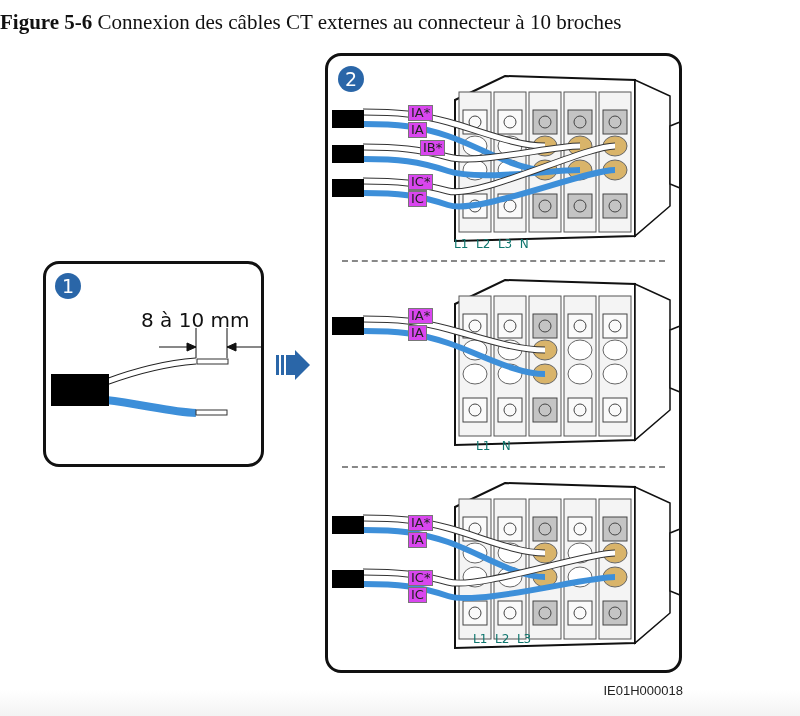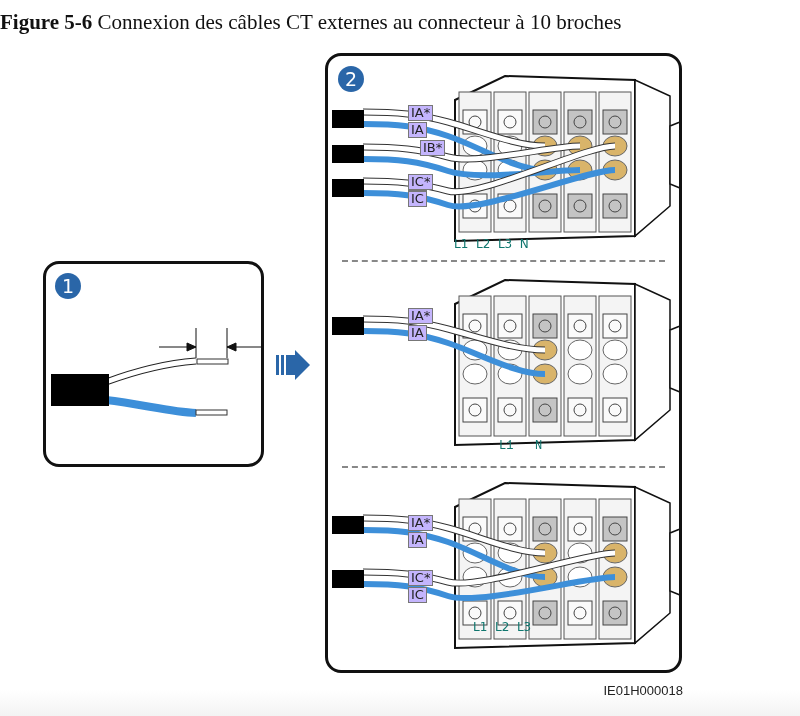--- a/index.html
+++ b/index.html
@@ -23,39 +23,40 @@
     position:absolute; width:26px; height:26px; border-radius:50%;
     background:#2a66a8; color:#fff; font-family:"DejaVu Sans", sans-serif;
     font-size:19px; line-height:26px; text-align:center;
   }
   .dim-label {
     position:absolute; font-family:"DejaVu Sans", sans-serif; font-size:20px; color:#111;
   }
   .term-lbl { position:absolute; font-family:"DejaVu Sans", sans-serif; font-size:12px; color:#0f766e; white-space:pre; }
   .wire-tag {
     position:absolute; font-family:"DejaVu Sans", sans-serif; font-size:13px; color:#222;
-    background:#c4b5fd; border:1px solid #777; padding:0 2px; line-height:14px;
+    background:#d946ef; border:1px solid #777; padding:0 2px; line-height:14px;
   }
   .code {
     position:absolute; right:117px; top:683px; font-family:"Liberation Sans", sans-serif;
     font-size:13px; color:#222;
   }
   .divider { position:absolute; left:14px; right:14px; border-top:2px dashed #888; height:0; }
   .arrow { position:absolute; left:276px; top:350px; }
 </style>
 </head>
 <body>
 
 <div class="caption">
   <span class="num">Figure 5-6</span>
   <span>Connexion des câbles CT externes au connecteur à 10 broches</span>
 </div>
 
 <div class="panel" id="panel1">
   <div class="badge" style="left:9px;top:9px;">1</div>
+  <div class="dim-label" style="left:95px;top:44px;">8 à 10 mm</div>
   <svg width="215" height="200" style="position:absolute;left:0;top:0;">
 
     <g stroke="#111" stroke-width="1" fill="#111">
       <line x1="150" y1="64" x2="150" y2="94"></line>
       <line x1="181" y1="64" x2="181" y2="94"></line>
       <line x1="113" y1="83" x2="150" y2="83"></line>
       <polygon points="150,83 141,79 141,87"></polygon>
       <line x1="181" y1="83" x2="215" y2="83"></line>
       <polygon points="181,83 190,79 190,87"></polygon>
     </g>
@@ -241,22 +242,22 @@
         </g>
         <g>
           <path d="M35,104 C70,104 90,106 120,114 S257,85 287,85" stroke="#333" stroke-width="7" fill="none"></path>
           <path d="M35,104 C70,104 90,106 120,114 S257,85 287,85" stroke="#fff" stroke-width="5" fill="none"></path>
           <path d="M35,116 C70,116 90,118 120,128 S257,109 287,109" stroke="#3d8fd9" stroke-width="6" fill="none"></path>
           <rect x="4" y="102" width="32" height="18" fill="#000"></rect>
         </g>
       </svg></div>
 
   <div class="term-lbl" style="left:126px;top:181px;">L1  L2  L3  N</div>
-  <div class="term-lbl" style="left:171px;top:383px;font-family:Liberation Mono, monospace;">L1   N</div>
-  <div class="term-lbl" style="left:145px;top:564px;text-align:center;">L1  L2  L3</div>
+  <div class="term-lbl" style="left:148px;top:383px;">L1   N</div>
+  <div class="term-lbl" style="left:145px;top:576px;text-align:center;">L1  L2  L3</div>
 
   <div class="wire-tag" style="left:80px;top:49px;">IA*</div>
   <div class="wire-tag" style="left:80px;top:66px;">IA</div>
   <div class="wire-tag" style="left:80px;top:84px;margin-left:12px;">IB*</div>
   <div class="wire-tag" style="left:80px;top:101px;margin-top:18px;">IB</div>
   <div class="wire-tag" style="left:80px;top:118px;">IC*</div>
   <div class="wire-tag" style="left:80px;top:135px;">IC</div>
 
   <div class="wire-tag" style="left:80px;top:252px;">IA*</div>
   <div class="wire-tag" style="left:80px;top:269px;">IA</div>

